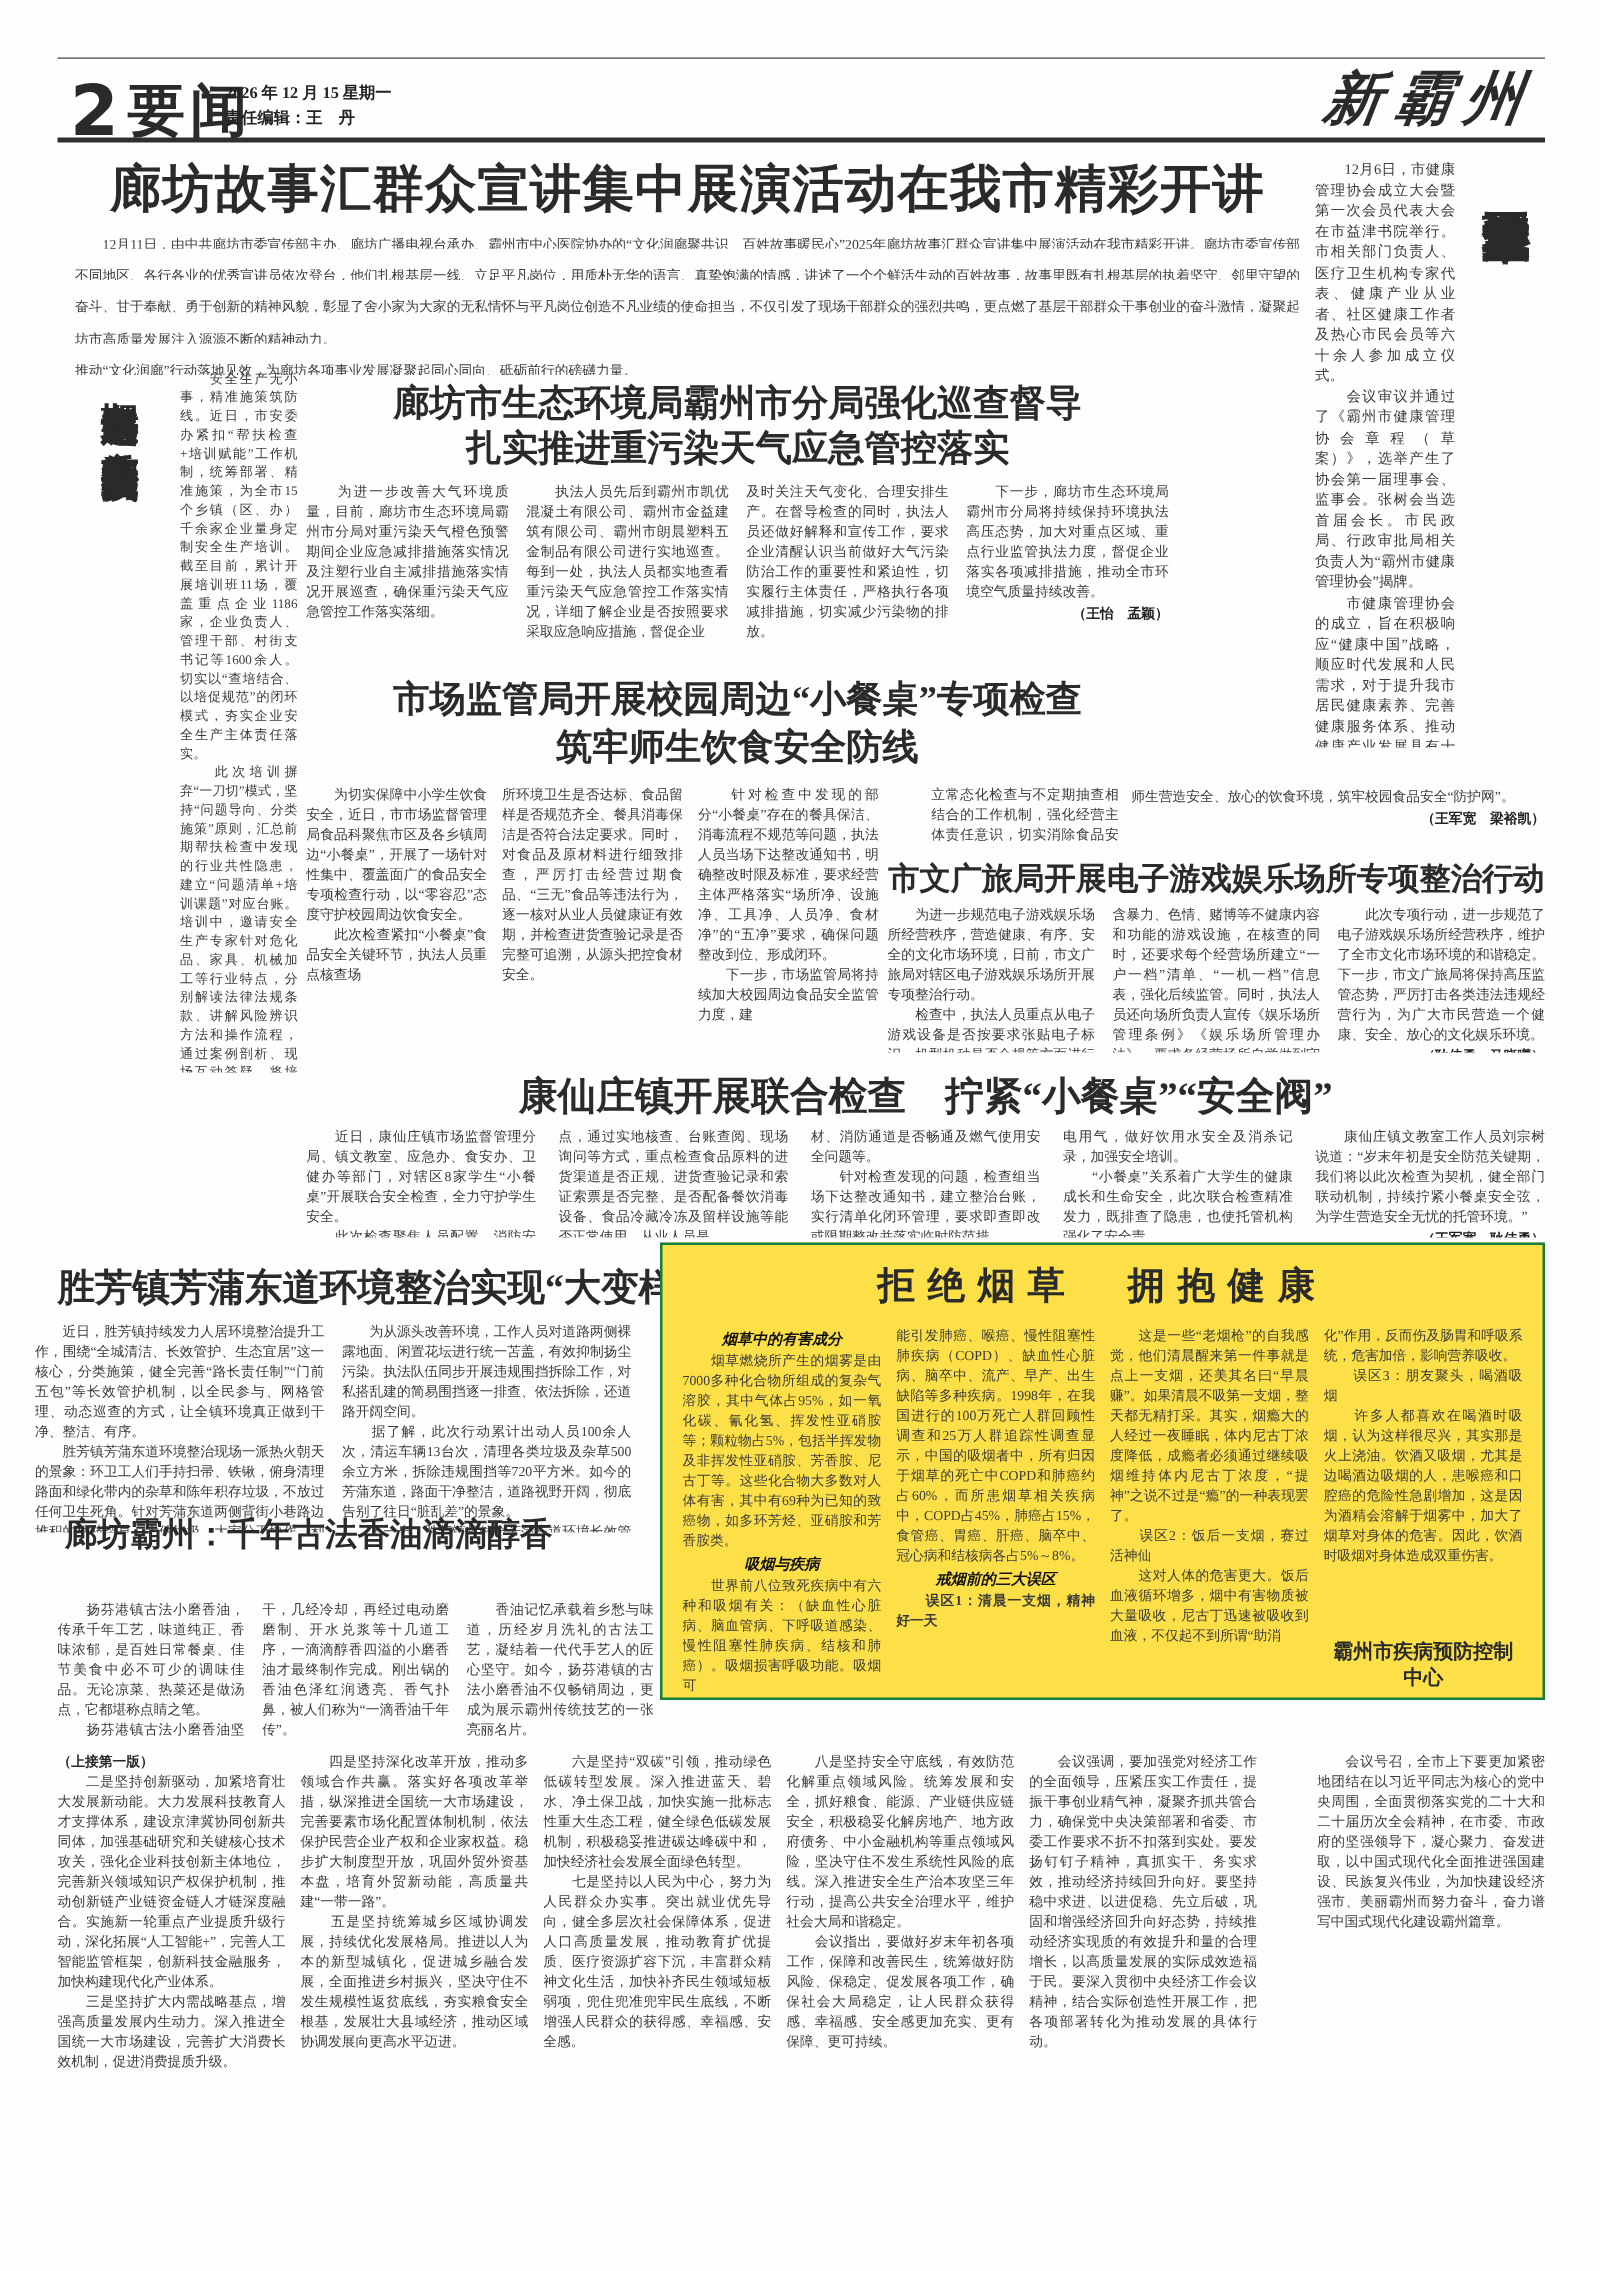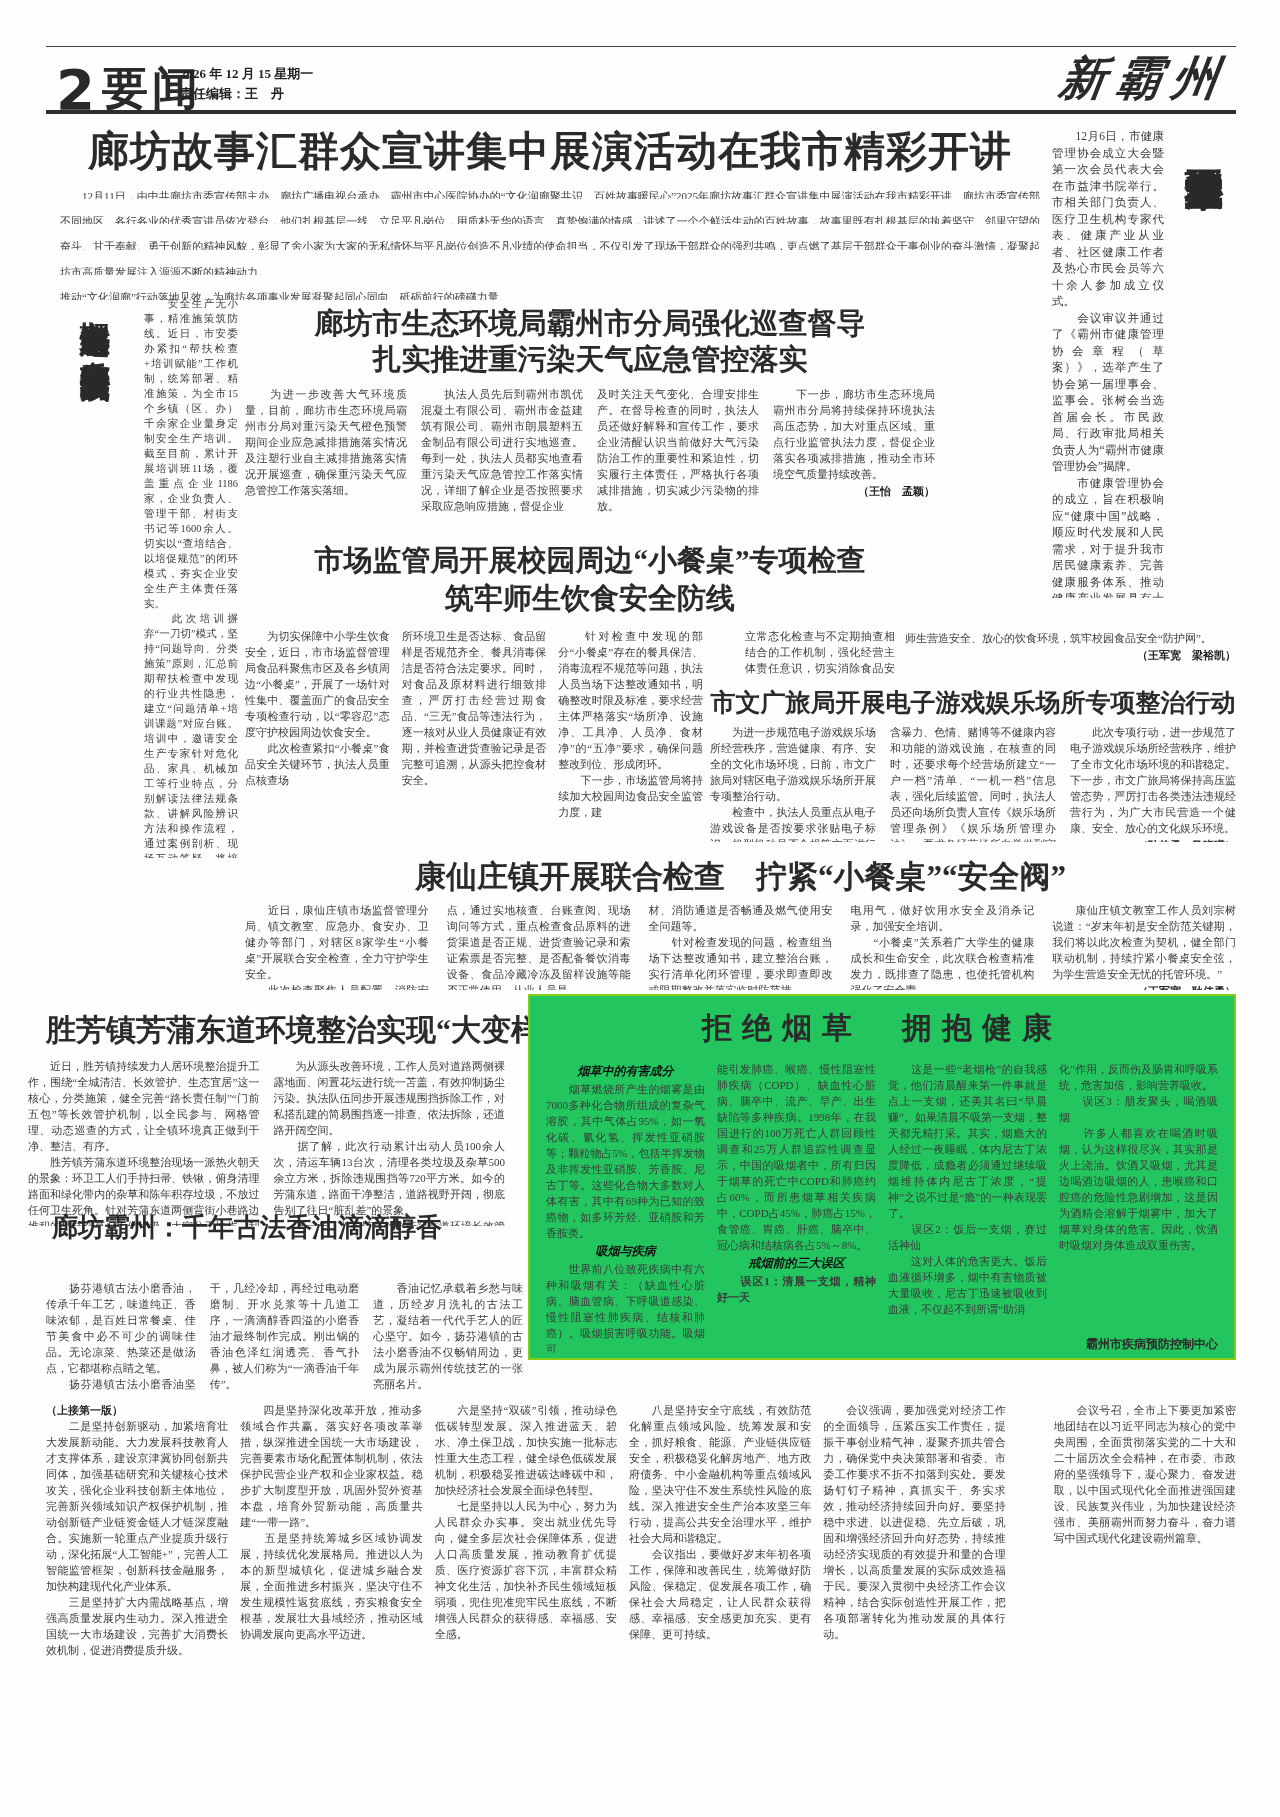--- a/index.html
+++ b/index.html
@@ -18,25 +18,25 @@
   .dateblk { font-size:13px; font-weight:bold; line-height:20px; color:#222; }
   .masthead { font-size:46px; font-weight:900; font-style:italic; transform:skewX(-8deg); letter-spacing:10px; white-space:nowrap; }
   
   .h-main { font-size:41px; font-weight:900; text-align:center; letter-spacing:1px; white-space:nowrap; }
   .h-l { font-weight:900; text-align:center; white-space:nowrap; }
   .vhead { writing-mode:vertical-rl; text-orientation:upright; font-weight:900; overflow:hidden; }
   
   .col-row { display:flex; overflow:hidden; }
   .bcol { font-size:11px; line-height:16px; text-align:justify; color:#3a3a3a; white-space:pre-line; overflow:hidden; }
   .byline { text-align:right; font-weight:bold; font-size:11px; line-height:18px; color:#222; }
-  .box { border:2px solid #84cc16; background:#22c55e; }
+  .box { border:2px solid #15803d; background:#fde047; }
   .box-title { font-size:30px; font-weight:900; text-align:center; letter-spacing:10px; }
   .box-h { font-weight:900; text-align:center; font-size:12px; line-height:20px; color:#111;font-style:italic; }
   .cont-lead { font-weight:bold; font-size:11px; line-height:16px; }
-  .src { font-weight:900; text-align:right; font-size:12px;margin-top:46px; }
+  .src { font-weight:900; text-align:center; font-size:16px;margin-top:46px; }
 </style>
 </head>
 <body>
 
 <div id="page">
 
   <div class="rule-thin" style="top:46px;"></div>
   <div class="abs" style="left:56px; top:62px;"><span class="pagenum">2</span></div>
   <div class="abs secname" style="left:102px; top:66px;">要闻</div>
   <div class="abs dateblk" style="left:180px; top:64px;">

